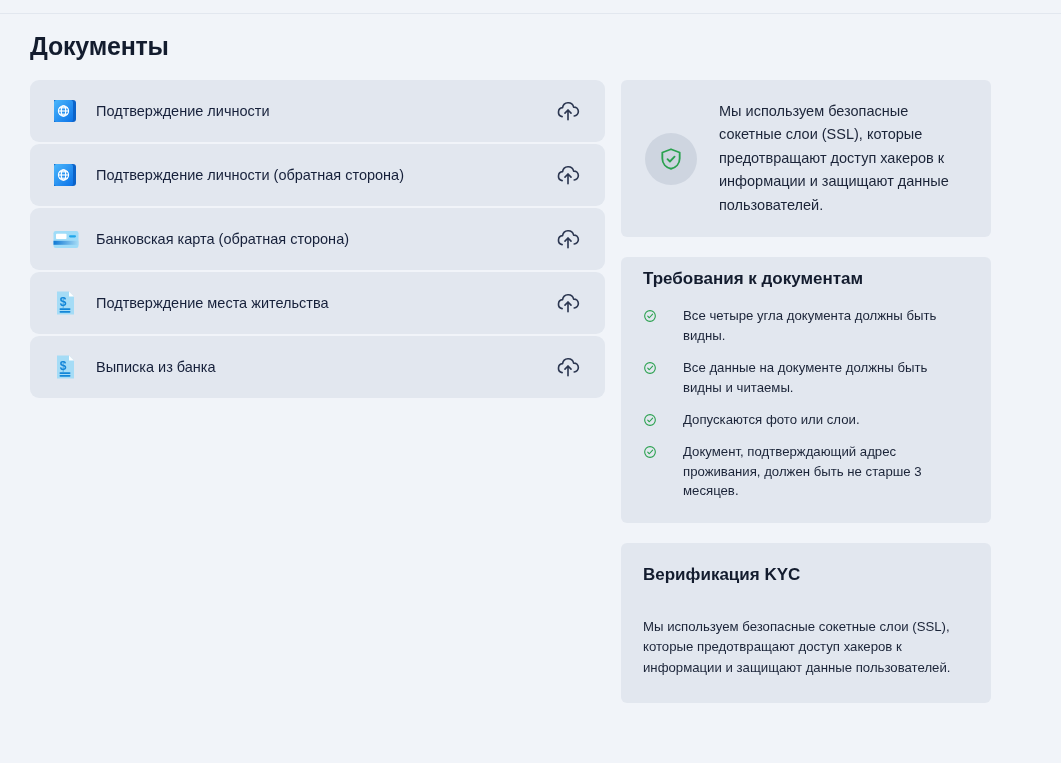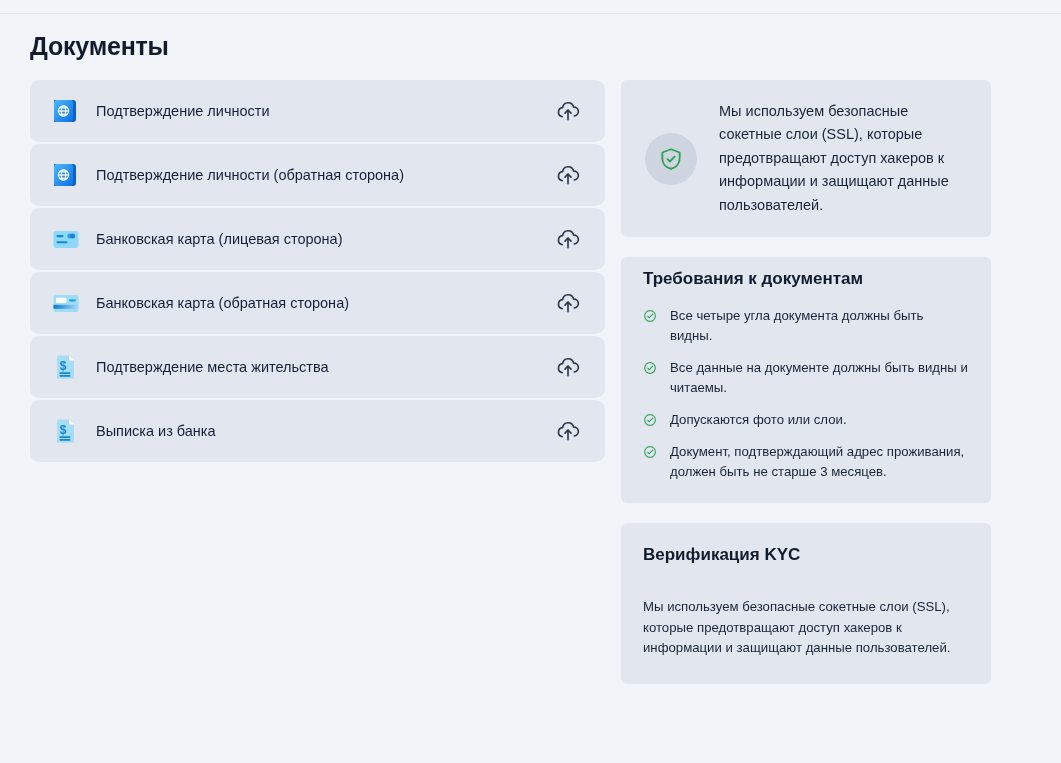--- a/index.html
+++ b/index.html
@@ -74,21 +74,21 @@
   .ssl-text {
     font-size: 14.5px; line-height: 1.62; color: #1b2438;
   }
 
   .req-card { padding: 12px 22px 22px 22px; }
   .req-title {
     font-size: 17px; font-weight: bold; color: #131c2e;
     margin-bottom: 17px;
   }
   .req-item {
-    display: flex; align-items: flex-start; gap: 13px;
+    display: flex; align-items: flex-start; gap: 26px;
     margin-bottom: 13px;
   }
   .req-item:last-child { margin-bottom: 0; }
   .req-check { flex: 0 0 14px; width: 14px; height: 14px; margin-top: 3px; }
   .req-text { font-size: 13.2px; line-height: 1.47; color: #1b2438; }
 
   .kyc-card { padding: 22px 22px 25px 22px; }
   .kyc-title {
     font-size: 17px; font-weight: bold; color: #131c2e;
     margin-bottom: 32px;
@@ -159,39 +159,20 @@
           <svg width="26" height="26" viewBox="0 0 24 24" fill="none" stroke="#2b3650" stroke-width="1.5" stroke-linecap="round" stroke-linejoin="round">
             <path d="M6.6 17.2 A4.2 4.2 0 0 1 7 8.9 A5.2 5.2 0 0 1 17.2 8.4 A3.9 3.9 0 0 1 17.7 16.6"></path>
             <line x1="12" y1="20" x2="12" y2="11.3"></line>
             <polyline points="9.2,13.9 12,11.1 14.8,13.9"></polyline>
           </svg>
         </div>
       </div>
       <div class="doc-row">
         <div class="doc-icon">
           <svg width="28" height="28" viewBox="0 0 28 28">
-            <rect x="1.5" y="6" width="25" height="17" rx="2.2" fill="#8fd8f7"></rect>
-            <rect x="4.5" y="10" width="7" height="2.2" rx="1.1" fill="#1286d8"></rect>
-            <circle cx="17.8" cy="11" cy2="11" r="2.5" fill="#2f9fe6"></circle>
-            <circle cx="20.6" cy="11" r="2.5" fill="#1f7fd0"></circle>
-            <rect x="4.5" y="16.2" width="11" height="2" rx="1" fill="#1286d8"></rect>
-          </svg>
-        </div>
-        <div class="doc-label">Банковская карта (лицевая сторона)</div>
-        <div class="upload-btn">
-          <svg width="26" height="26" viewBox="0 0 24 24" fill="none" stroke="#2b3650" stroke-width="1.5" stroke-linecap="round" stroke-linejoin="round">
-            <path d="M6.6 17.2 A4.2 4.2 0 0 1 7 8.9 A5.2 5.2 0 0 1 17.2 8.4 A3.9 3.9 0 0 1 17.7 16.6"></path>
-            <line x1="12" y1="20" x2="12" y2="11.3"></line>
-            <polyline points="9.2,13.9 12,11.1 14.8,13.9"></polyline>
-          </svg>
-        </div>
-      </div>
-      <div class="doc-row">
-        <div class="doc-icon">
-          <svg width="28" height="28" viewBox="0 0 28 28">
             <defs>
               <linearGradient id="cbs" x1="0" y1="0" x2="1" y2="0">
                 <stop offset="0" stop-color="#0f78d4"></stop>
                 <stop offset="1" stop-color="#a8dcf5"></stop>
               </linearGradient>
             </defs>
             <rect x="1.5" y="6" width="25" height="17" rx="2.2" fill="#9fdcf8"></rect>
             <rect x="4" y="8.8" width="10.5" height="5.2" rx="0.8" fill="#ffffff"></rect>
             <rect x="17" y="10.3" width="7" height="2.1" rx="1.05" fill="#21a6ea"></rect>
             <rect x="1.5" y="15.8" width="25" height="4" fill="url(#cbs)"></rect>

